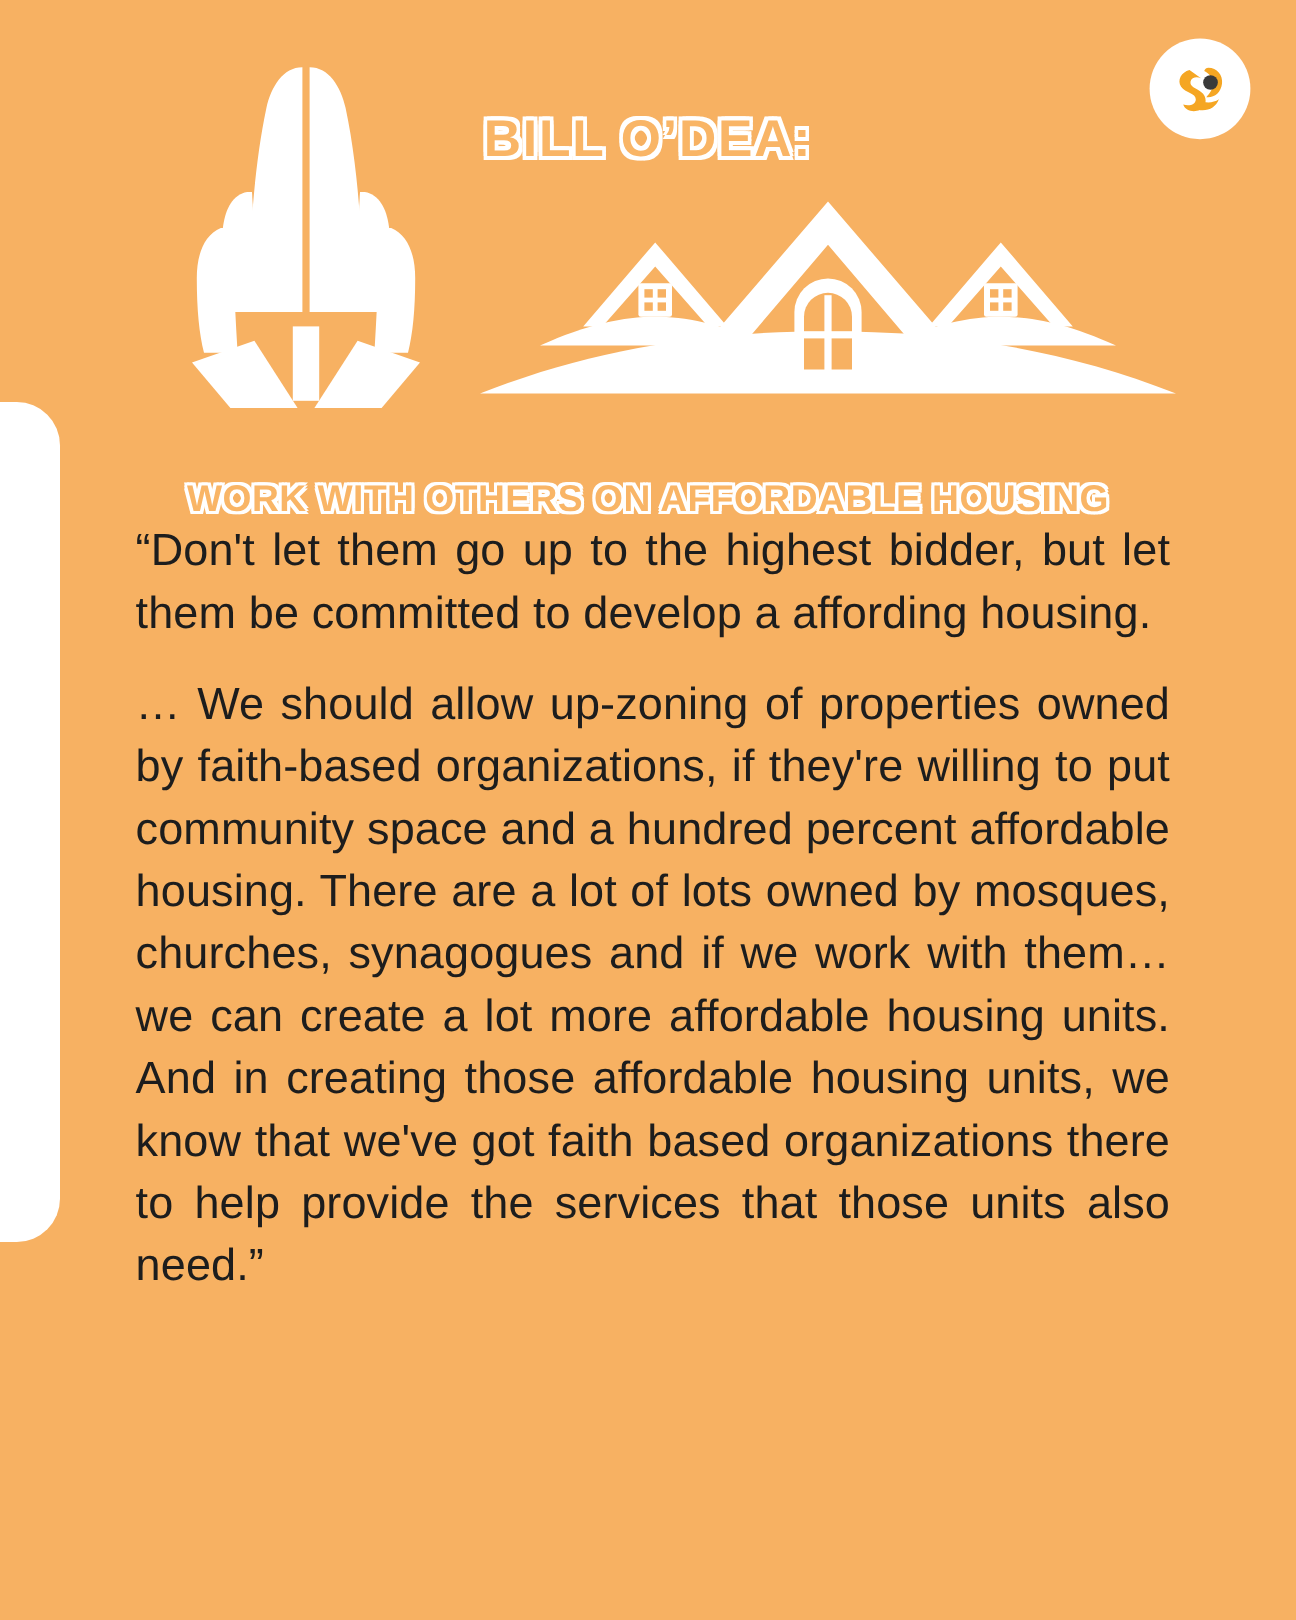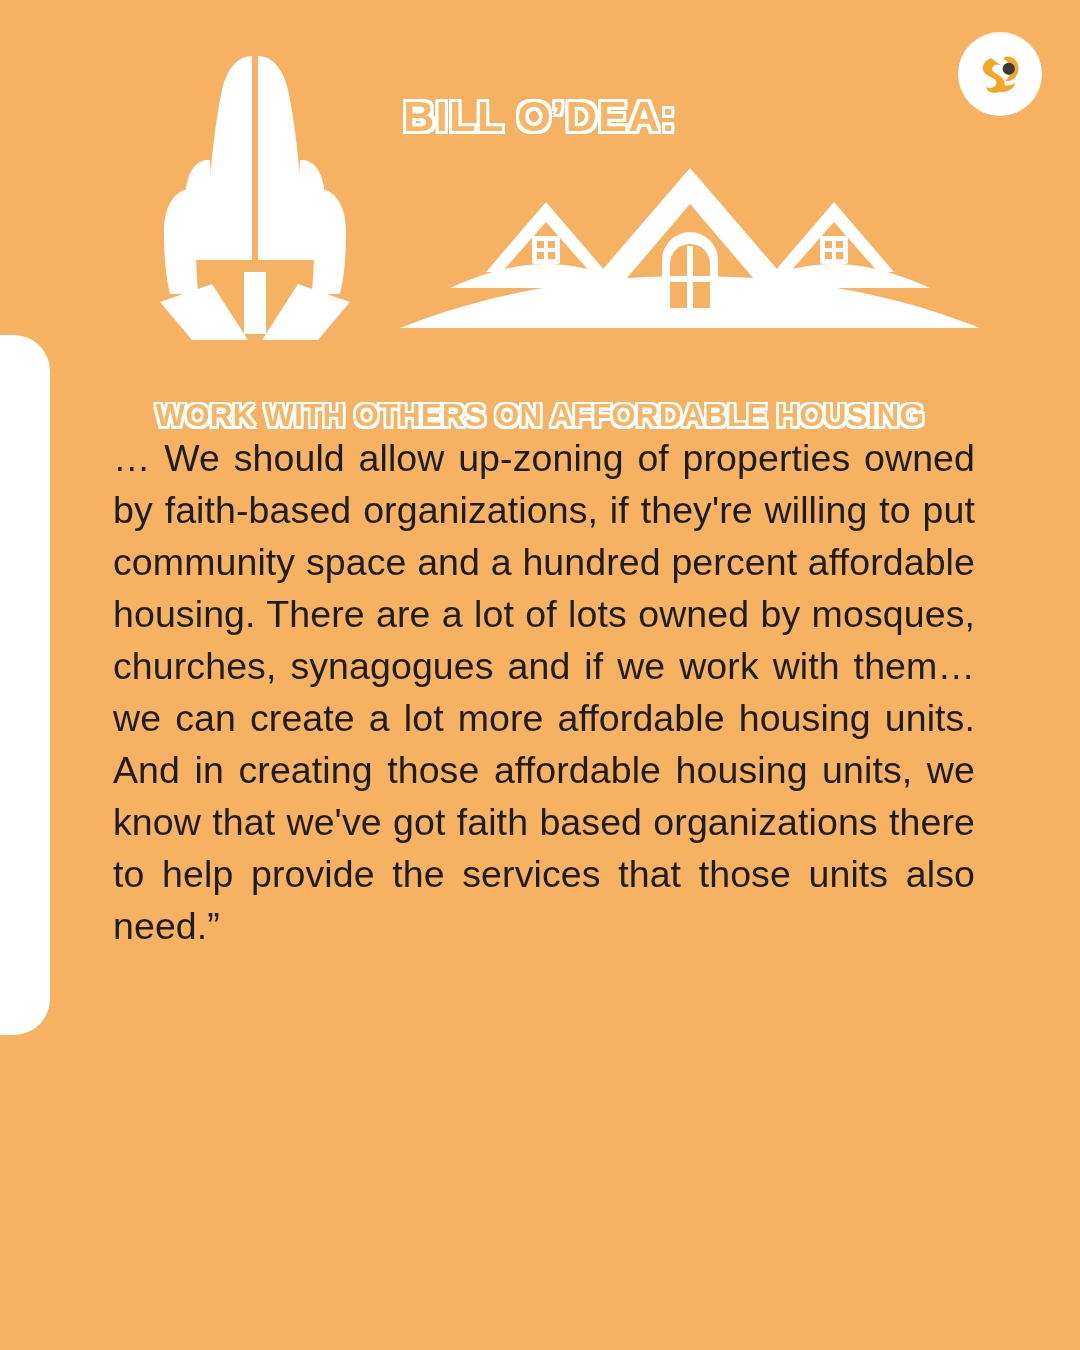--- a/index.html
+++ b/index.html
@@ -187,14 +187,15 @@
       <path d="M40 12 c8 0 14 7 13 15 c-1 9 -8 14 -15 13 c3 -3 6 -7 6 -12 c0 -6 -3 -11 -8 -13 c1 -2 2 -3 4 -3 z" fill="#f5a623"></path>
       <circle cx="42" cy="26" r="7" fill="#3a3a3a"></circle>
       <path d="M30 42 c6 4 14 4 20 0 c-3 8 -11 12 -20 10 z" fill="#f5a623"></path>
     </g>
   </svg>
 </div>
 
 <div class="subtitle">WORK WITH OTHERS ON AFFORDABLE HOUSING</div>
 
 <div class="quote-block">
+  <p>“Don't let them go up to the highest bidder, but let them be committed to develop a affording housing.</p>
   <p class="para-last">… We should allow up-zoning of properties owned by faith-based organizations, if they're willing to put community space and a hundred percent affordable housing. There are a lot of lots owned by mosques, churches, synagogues and if we work with them… we can create a lot more affordable housing units. And in creating those affordable housing units, we know that we've got faith based organizations there to help provide the services that those units also need.”</p>
 </div>
 
 </body></html>

